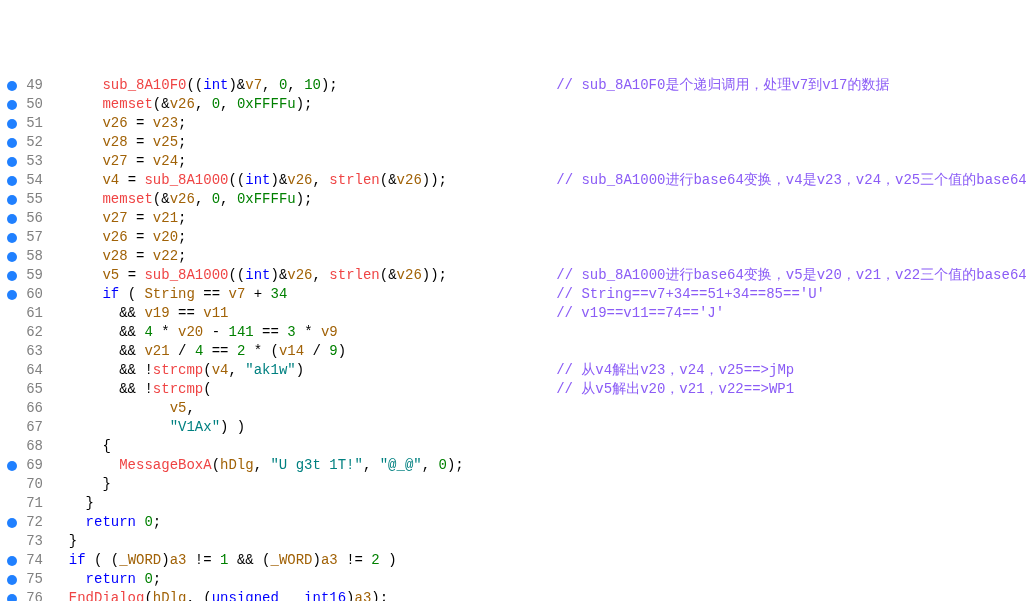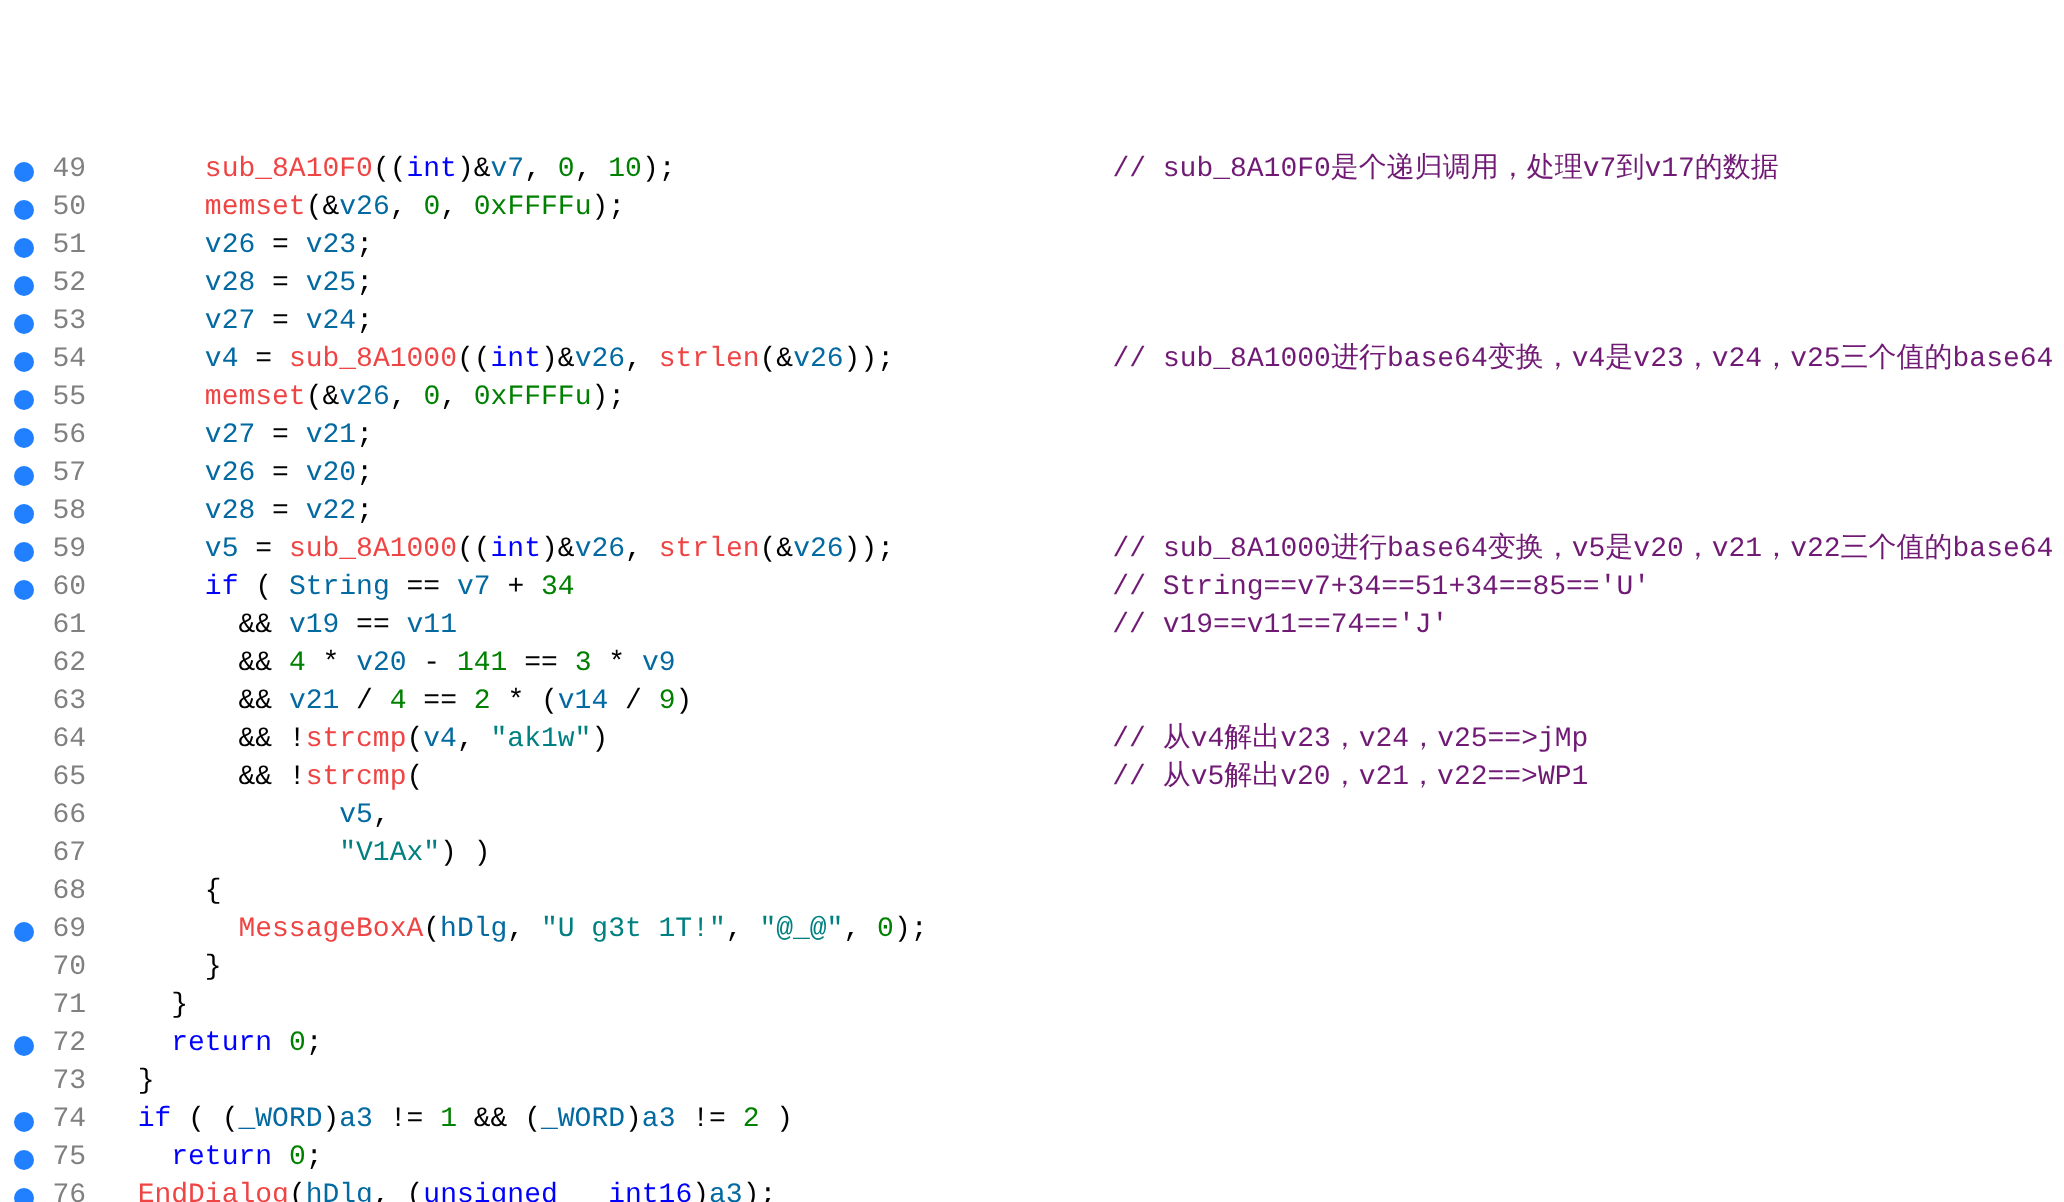--- a/index.html
+++ b/index.html
@@ -36,24 +36,24 @@
   .bp-empty {
     width: 10px; height: 10px;
     margin-left: 6px; margin-right: 6px;
     flex-shrink: 0;
   }
   .num { width: 20px; text-align: right; }
   .code { flex: 1; padding-left: 4px; }
   .codeline { height: 19px; }
   .kw { color: #0000ff; }
   .fn { color: #ef4444; }
-  .var { color: #0369a1; }
+  .var { color: #a16207; }
   .num-lit { color: #008000; }
   .str { color: #008080; }
-  .cmt { color: #701a75; }
+  .cmt { color: #8b5cf6; }
   .op { color: #000; }
 </style>
 </head>
 <body>
 
 
 
 <div class="editor">
   <div class="gutter" id="gutter"><div class="line-num"><span class="bp"></span><span class="num">49</span></div><div class="line-num"><span class="bp"></span><span class="num">50</span></div><div class="line-num"><span class="bp"></span><span class="num">51</span></div><div class="line-num"><span class="bp"></span><span class="num">52</span></div><div class="line-num"><span class="bp"></span><span class="num">53</span></div><div class="line-num"><span class="bp"></span><span class="num">54</span></div><div class="line-num"><span class="bp"></span><span class="num">55</span></div><div class="line-num"><span class="bp"></span><span class="num">56</span></div><div class="line-num"><span class="bp"></span><span class="num">57</span></div><div class="line-num"><span class="bp"></span><span class="num">58</span></div><div class="line-num"><span class="bp"></span><span class="num">59</span></div><div class="line-num"><span class="bp"></span><span class="num">60</span></div><div class="line-num"><span class="bp-empty"></span><span class="num">61</span></div><div class="line-num"><span class="bp-empty"></span><span class="num">62</span></div><div class="line-num"><span class="bp-empty"></span><span class="num">63</span></div><div class="line-num"><span class="bp-empty"></span><span class="num">64</span></div><div class="line-num"><span class="bp-empty"></span><span class="num">65</span></div><div class="line-num"><span class="bp-empty"></span><span class="num">66</span></div><div class="line-num"><span class="bp-empty"></span><span class="num">67</span></div><div class="line-num"><span class="bp-empty"></span><span class="num">68</span></div><div class="line-num"><span class="bp"></span><span class="num">69</span></div><div class="line-num"><span class="bp-empty"></span><span class="num">70</span></div><div class="line-num"><span class="bp-empty"></span><span class="num">71</span></div><div class="line-num"><span class="bp"></span><span class="num">72</span></div><div class="line-num"><span class="bp-empty"></span><span class="num">73</span></div><div class="line-num"><span class="bp"></span><span class="num">74</span></div><div class="line-num"><span class="bp"></span><span class="num">75</span></div><div class="line-num"><span class="bp"></span><span class="num">76</span></div></div>
   <div class="code" id="code"><div class="codeline">      <span class="fn">sub_8A10F0</span><span class="op">((</span><span class="kw">int</span><span class="op">)&amp;</span><span class="var">v7</span><span class="op">, </span><span class="num-lit">0</span><span class="op">, </span><span class="num-lit">10</span><span class="op">);</span>                          <span class="cmt">// sub_8A10F0是个递归调用，处理v7到v17的数据</span></div><div class="codeline">      <span class="fn">memset</span><span class="op">(&amp;</span><span class="var">v26</span><span class="op">, </span><span class="num-lit">0</span><span class="op">, </span><span class="num-lit">0xFFFFu</span><span class="op">);</span></div><div class="codeline">      <span class="var">v26</span><span class="op"> = </span><span class="var">v23</span><span class="op">;</span></div><div class="codeline">      <span class="var">v28</span><span class="op"> = </span><span class="var">v25</span><span class="op">;</span></div><div class="codeline">      <span class="var">v27</span><span class="op"> = </span><span class="var">v24</span><span class="op">;</span></div><div class="codeline">      <span class="var">v4</span><span class="op"> = </span><span class="fn">sub_8A1000</span><span class="op">((</span><span class="kw">int</span><span class="op">)&amp;</span><span class="var">v26</span><span class="op">, </span><span class="fn">strlen</span><span class="op">(&amp;</span><span class="var">v26</span><span class="op">));</span>             <span class="cmt">// sub_8A1000进行base64变换，v4是v23，v24，v25三个值的base64</span></div><div class="codeline">      <span class="fn">memset</span><span class="op">(&amp;</span><span class="var">v26</span><span class="op">, </span><span class="num-lit">0</span><span class="op">, </span><span class="num-lit">0xFFFFu</span><span class="op">);</span></div><div class="codeline">      <span class="var">v27</span><span class="op"> = </span><span class="var">v21</span><span class="op">;</span></div><div class="codeline">      <span class="var">v26</span><span class="op"> = </span><span class="var">v20</span><span class="op">;</span></div><div class="codeline">      <span class="var">v28</span><span class="op"> = </span><span class="var">v22</span><span class="op">;</span></div><div class="codeline">      <span class="var">v5</span><span class="op"> = </span><span class="fn">sub_8A1000</span><span class="op">((</span><span class="kw">int</span><span class="op">)&amp;</span><span class="var">v26</span><span class="op">, </span><span class="fn">strlen</span><span class="op">(&amp;</span><span class="var">v26</span><span class="op">));</span>             <span class="cmt">// sub_8A1000进行base64变换，v5是v20，v21，v22三个值的base64</span></div><div class="codeline">      <span class="kw">if</span><span class="op"> ( </span><span class="var">String</span><span class="op"> == </span><span class="var">v7</span><span class="op"> + </span><span class="num-lit">34</span>                                <span class="cmt">// String==v7+34==51+34==85=='U'</span></div><div class="codeline">        <span class="op">&amp;&amp; </span><span class="var">v19</span><span class="op"> == </span><span class="var">v11</span>                                       <span class="cmt">// v19==v11==74=='J'</span></div><div class="codeline">        <span class="op">&amp;&amp; </span><span class="num-lit">4</span><span class="op"> * </span><span class="var">v20</span><span class="op"> - </span><span class="num-lit">141</span><span class="op"> == </span><span class="num-lit">3</span><span class="op"> * </span><span class="var">v9</span></div><div class="codeline">        <span class="op">&amp;&amp; </span><span class="var">v21</span><span class="op"> / </span><span class="num-lit">4</span><span class="op"> == </span><span class="num-lit">2</span><span class="op"> * (</span><span class="var">v14</span><span class="op"> / </span><span class="num-lit">9</span><span class="op">)</span></div><div class="codeline">        <span class="op">&amp;&amp; !</span><span class="fn">strcmp</span><span class="op">(</span><span class="var">v4</span><span class="op">, </span><span class="str">"ak1w"</span><span class="op">)</span>                              <span class="cmt">// 从v4解出v23，v24，v25==&gt;jMp</span></div><div class="codeline">        <span class="op">&amp;&amp; !</span><span class="fn">strcmp</span><span class="op">(</span>                                         <span class="cmt">// 从v5解出v20，v21，v22==&gt;WP1</span></div><div class="codeline">              <span class="var">v5</span><span class="op">,</span></div><div class="codeline">              <span class="str">"V1Ax"</span><span class="op">) )</span></div><div class="codeline">      <span class="op">{</span></div><div class="codeline">        <span class="fn">MessageBoxA</span><span class="op">(</span><span class="var">hDlg</span><span class="op">, </span><span class="str">"U g3t 1T!"</span><span class="op">, </span><span class="str">"@_@"</span><span class="op">, </span><span class="num-lit">0</span><span class="op">);</span></div><div class="codeline">      <span class="op">}</span></div><div class="codeline">    <span class="op">}</span></div><div class="codeline">    <span class="kw">return</span><span class="op"> </span><span class="num-lit">0</span><span class="op">;</span></div><div class="codeline">  <span class="op">}</span></div><div class="codeline">  <span class="kw">if</span><span class="op"> ( (</span><span class="var">_WORD</span><span class="op">)</span><span class="var">a3</span><span class="op"> != </span><span class="num-lit">1</span><span class="op"> &amp;&amp; (</span><span class="var">_WORD</span><span class="op">)</span><span class="var">a3</span><span class="op"> != </span><span class="num-lit">2</span><span class="op"> )</span></div><div class="codeline">    <span class="kw">return</span><span class="op"> </span><span class="num-lit">0</span><span class="op">;</span></div><div class="codeline">  <span class="fn">EndDialog</span><span class="op">(</span><span class="var">hDlg</span><span class="op">, (</span><span class="kw">unsigned</span><span class="op"> </span><span class="kw">__int16</span><span class="op">)</span><span class="var">a3</span><span class="op">);</span></div></div>

